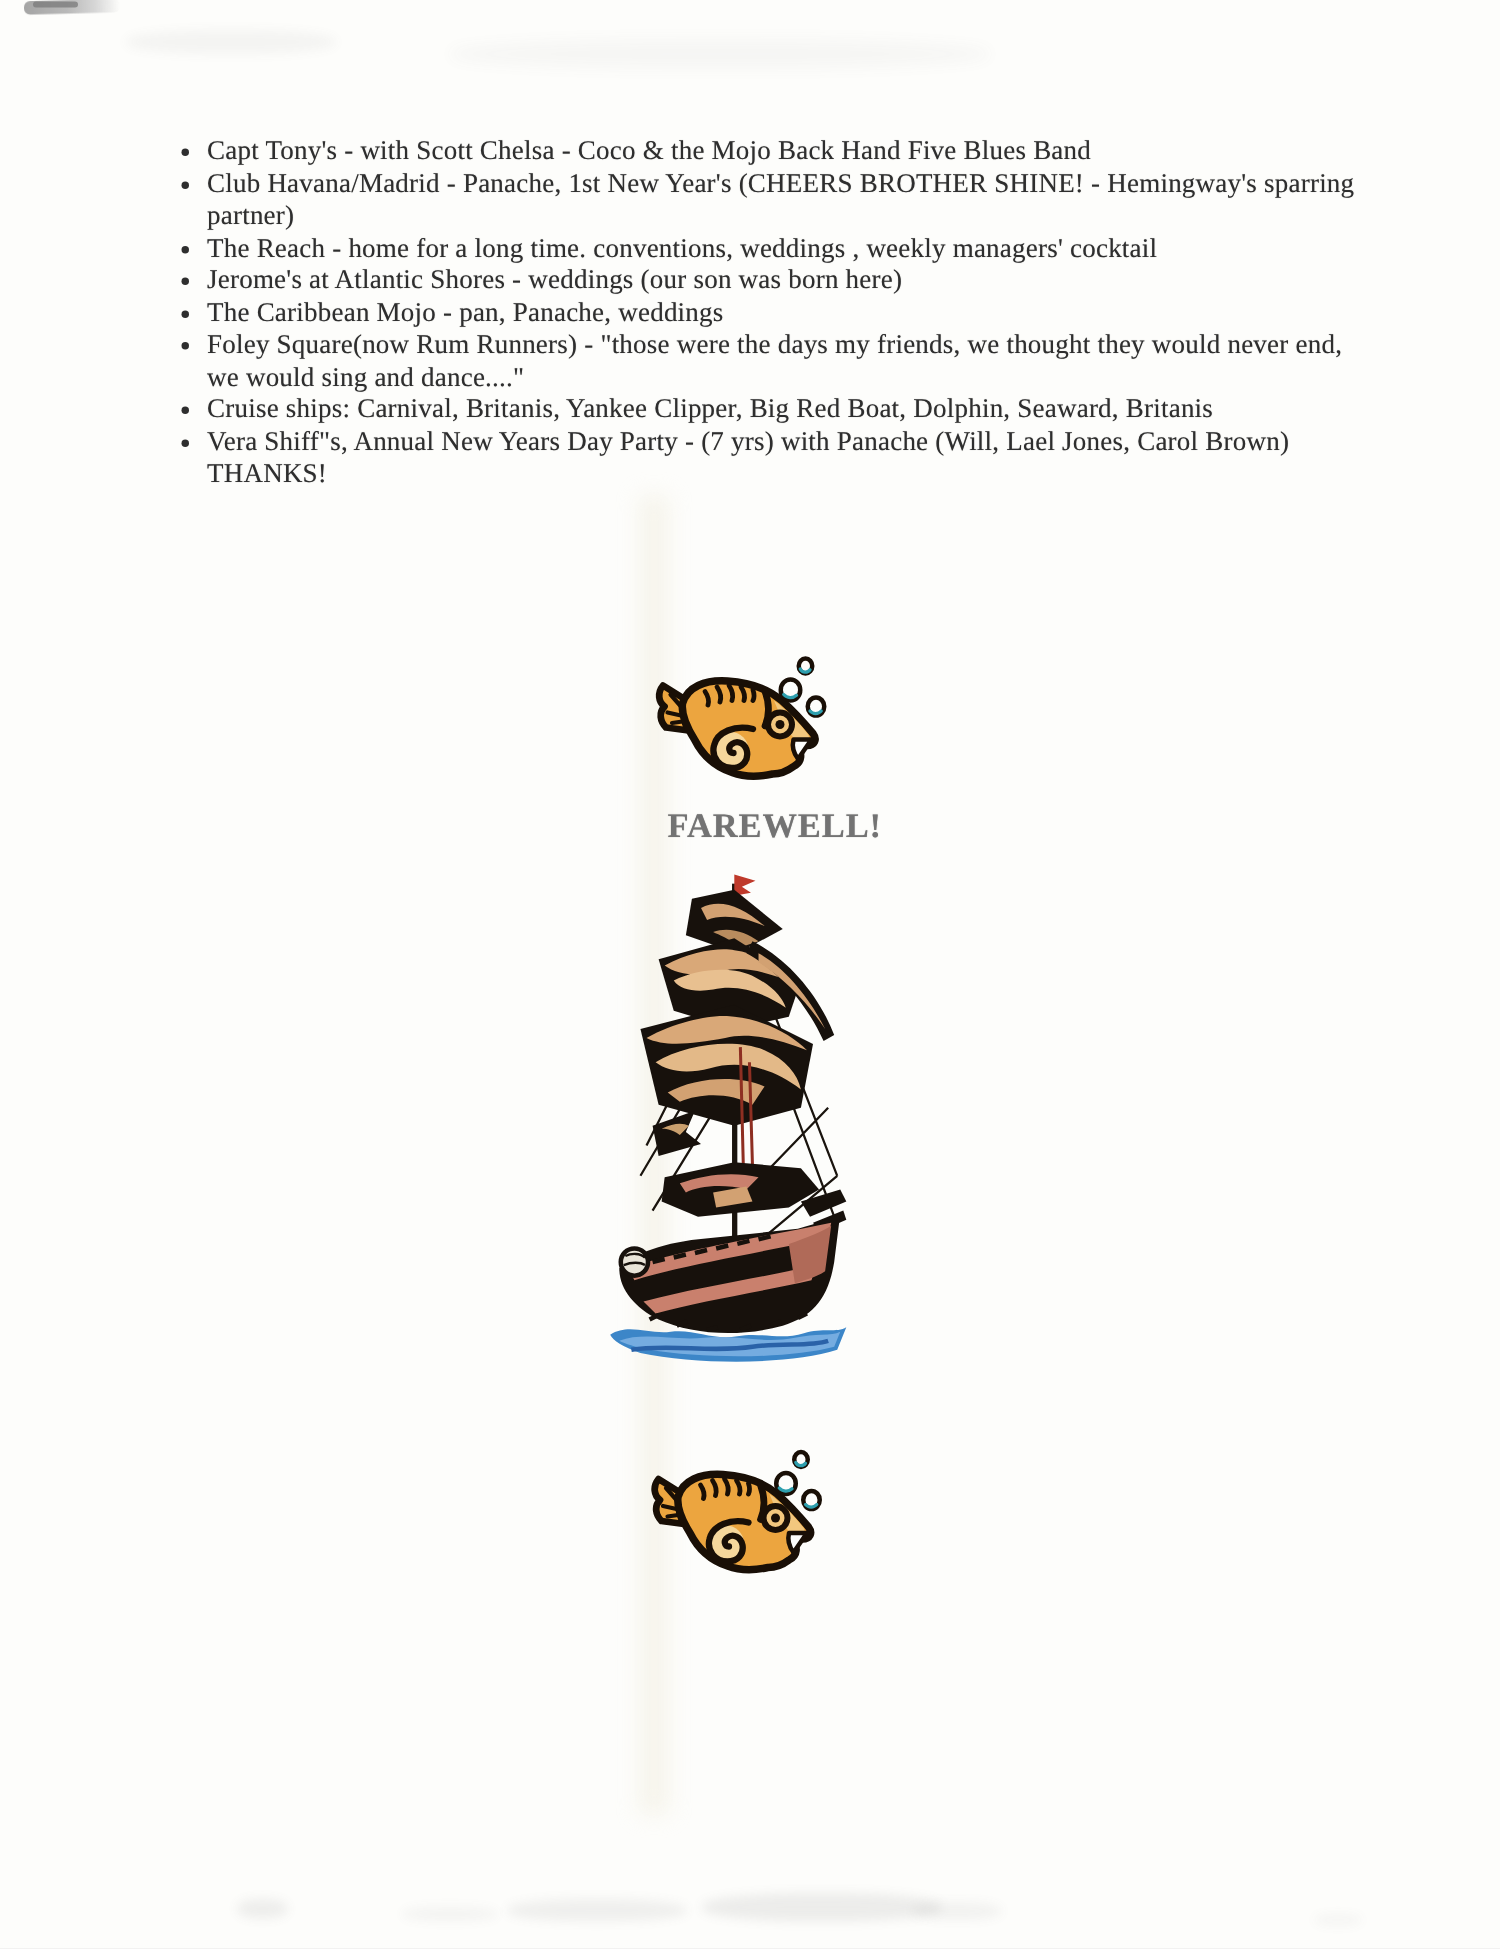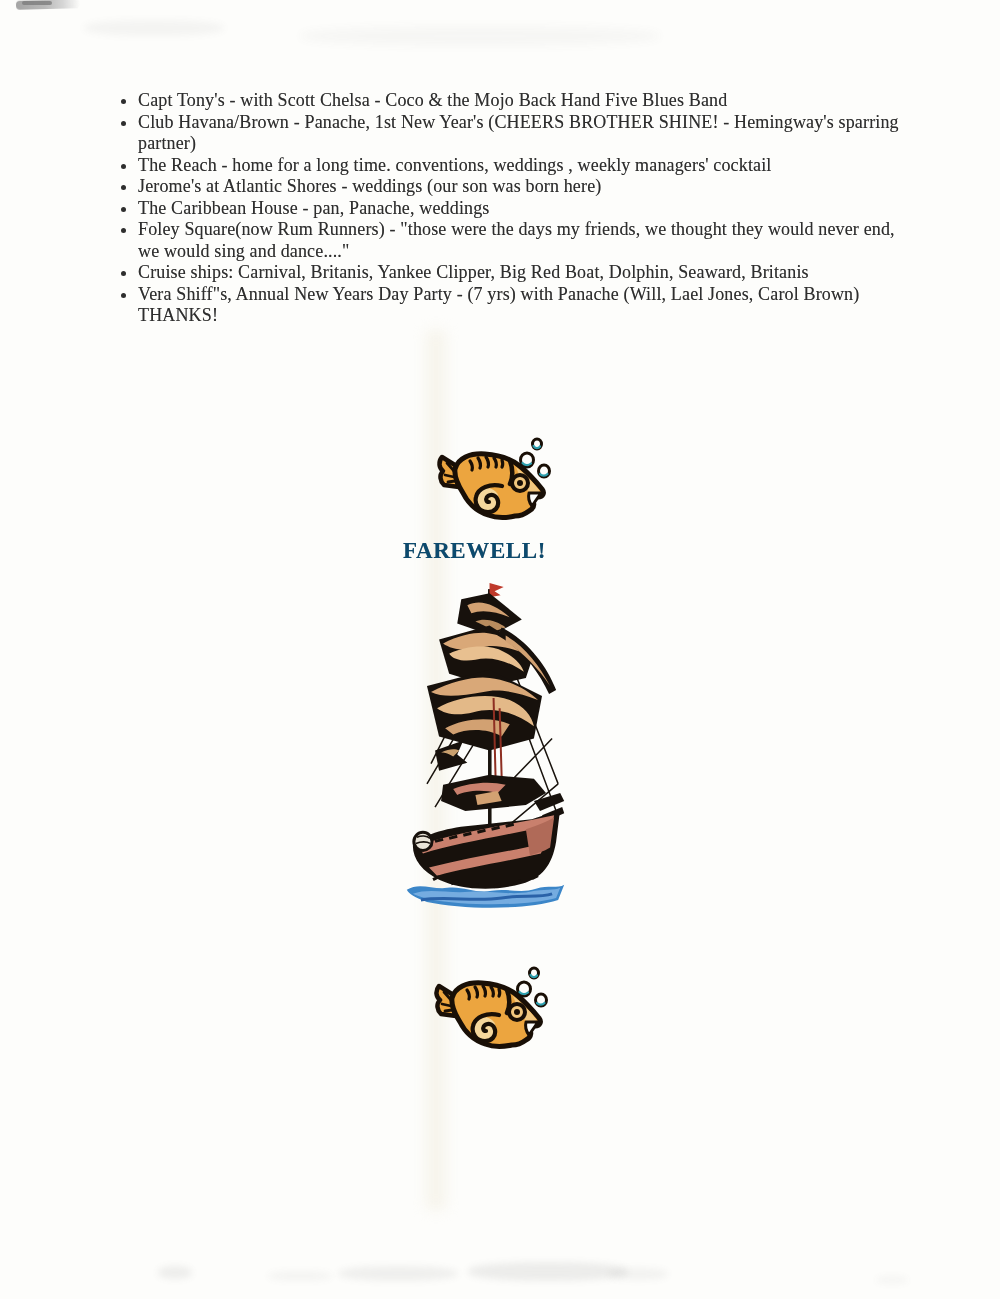--- a/index.html
+++ b/index.html
@@ -16,23 +16,23 @@
     position:absolute;left:112px;top:90px;width:800px;
     color:#2e2e2e;
     font-size:18px;line-height:21.5px;letter-spacing:.15px;
     text-shadow:0 0 .6px rgba(46,46,46,.45);
   }
   .memo-list ul{margin:0;padding-left:26px;list-style:disc outside;}
   .memo-list li{padding:0;margin:0;}
   
   .farewell{
     position:absolute;left:403px;top:538px;width:185px;
-    text-align:left;
+    text-align:right;
     font-size:23px;font-weight:bold;letter-spacing:.6px;
-    color:#0c4a6e;
+    color:#737373;
     text-shadow:0 0 .6px rgba(51,51,51,.5);
   }
   
   .fish-top{position:absolute;left:428px;top:431px;width:130px;height:98px;}
   .fish-bottom{position:absolute;left:425px;top:960px;width:130px;height:98px;}
   .ship{position:absolute;left:403px;top:577px;width:165px;height:333px;}
   svg{display:block;width:100%;height:100%;}
   
   .artifact{position:absolute;pointer-events:none;}
   .corner-smudge{
@@ -72,24 +72,24 @@
   <div class="artifact bleed bleed-b1"></div>
   <div class="artifact bleed bleed-b2"></div>
   <div class="artifact bleed bleed-b3"></div>
   <div class="artifact bleed bleed-b4"></div>
   <div class="artifact bleed bleed-b5"></div>
   <div class="artifact bleed bleed-b6"></div>
 
   <div class="memo-list">
     <ul>
       <li>Capt Tony's - with Scott Chelsa - Coco &amp; the Mojo Back Hand Five Blues Band</li>
-      <li>Club Havana/Brown - Panache, 1st New Year's (CHEERS BROTHER SHINE! - Hemingway's sparring partner)</li>
+      <li>Club Havana/Madrid - Panache, 1st New Year's (CHEERS BROTHER SHINE! - Hemingway's sparring partner)</li>
       <li>The Reach - home for a long time. conventions, weddings , weekly managers' cocktail</li>
       <li>Jerome's at Atlantic Shores - weddings (our son was born here)</li>
-      <li>The Caribbean House - pan, Panache, weddings</li>
+      <li>The Caribbean Mojo - pan, Panache, weddings</li>
       <li>Foley Square(now Rum Runners) - "those were the days my friends, we thought they would never end, we would sing and dance...."</li>
       <li>Cruise ships: Carnival, Britanis, Yankee Clipper, Big Red Boat, Dolphin, Seaward, Britanis</li>
       <li>Vera Shiff"s, Annual New Years Day Party - (7 yrs) with Panache (Will, Lael Jones, Carol Brown) THANKS!</li>
     </ul>
   </div>
 
   <svg width="0" height="0" style="position:absolute" aria-hidden="true">
     <defs>
       <symbol id="fish" viewBox="0 0 130 98">
 

